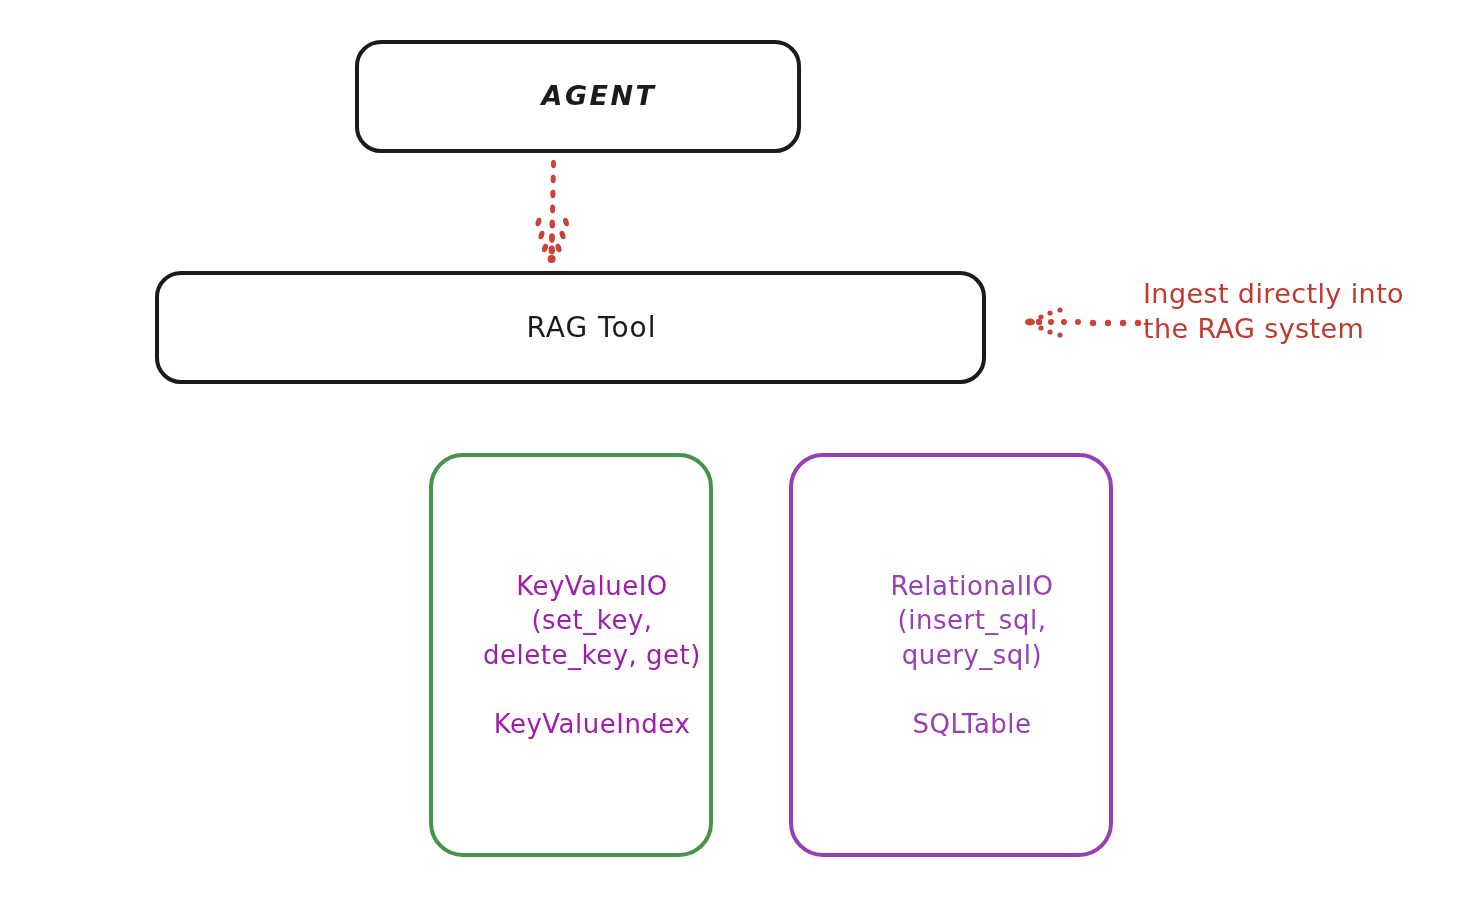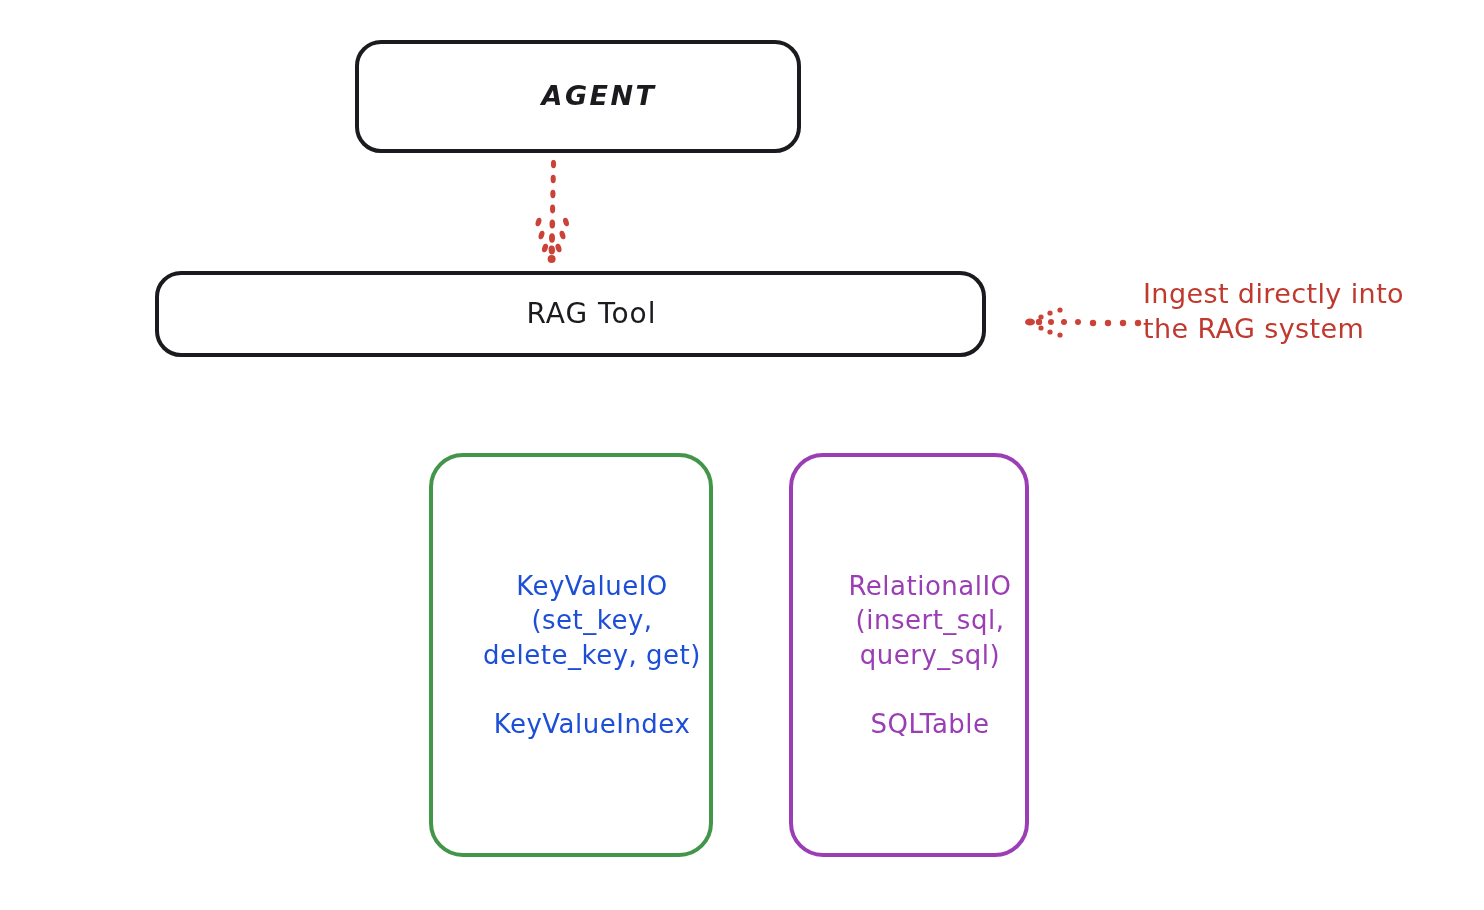--- a/index.html
+++ b/index.html
@@ -49,21 +49,21 @@
     font-weight: 700;
     letter-spacing: 2.5px;
     font-family: "DejaVu Sans", sans-serif;
   }
 
   
   #rag-tool-box {
     left: 155px;
     top: 271px;
     width: 831px;
-    height: 86px;
+    height: 113px;
     border: 4px solid #1b1b1f;
     border-radius: 26px;
   }
   #rag-tool-box .node-label {
     color: #1b1b1f;
     font-size: 28px;
     font-weight: 500;
     letter-spacing: 1px;
   }
 
@@ -88,25 +88,25 @@
     width: 302px;
     border-color: #3b76c4;
   }
   #vectorio-box .node-label { color: #3b6fc0; }
 
   #keyvalueio-box {
     left: 429px;
     width: 284px;
     border-color: #43954a;
   }
-  #keyvalueio-box .node-label { color: #1d4ed8; }
+  #keyvalueio-box .node-label { color: #a21caf; }
 
   #relationalio-box {
     left: 789px;
-    width: 240px;
+    width: 324px;
     border-color: #9b3eb5;
   }
   #relationalio-box .node-label { color: #9b3eb5; }
 
   
   .connector {
     position: absolute;
     pointer-events: none;
   }
   #agent-to-rag-connector {

